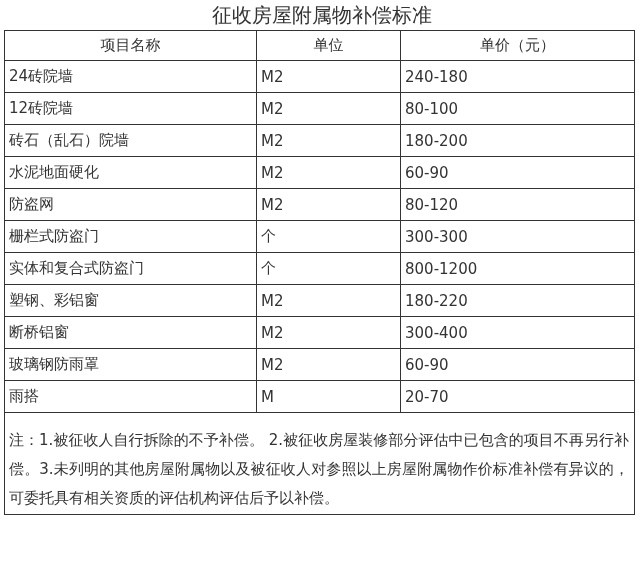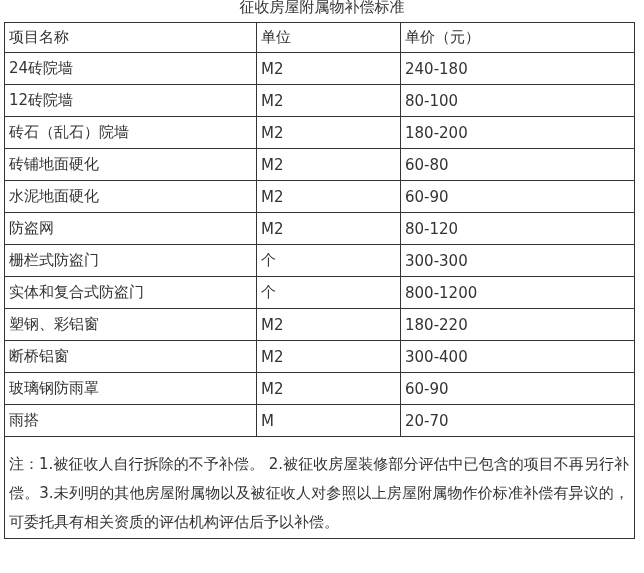--- a/index.html
+++ b/index.html
@@ -11,23 +11,23 @@
     width: 644px;
     height: 573px;
     background: #ffffff;
     font-family: "DejaVu Sans", "Liberation Sans", sans-serif;
     color: #333333;
     overflow: hidden;
     box-sizing: border-box;
   }
   .doc-title {
     text-align: center;
-    font-size: 15px;
+    font-size: 20px;
     line-height: 15px;
-    padding-top: 0;
+    padding-top: 8px;
     height: 15px;
     color: #333333;
     font-weight: normal;
   }
   table.comp-table {
     border-collapse: collapse;
     table-layout: fixed;
     margin: 7px 0 0 4px;
     width: 630px;
     font-size: 15px;
@@ -42,20 +42,21 @@
     text-align: left;
     vertical-align: middle;
     padding: 0 4px 0 4px;
     height: 31px;
     overflow: hidden;
     white-space: nowrap;
     box-sizing: content-box;
   }
   .comp-table tr.header-row th {
     height: 29px;
+    text-align: center;
   }
   .comp-table td.note-cell {
     white-space: normal;
     height: auto;
     line-height: 29px;
     padding: 13px 5px 1px 4px;
     text-align: justify;
   }
 </style>
 </head>
@@ -84,25 +85,20 @@
         </tr>
         <tr>
           <td>12砖院墙</td>
           <td>M2</td>
           <td>80-100</td>
         </tr>
         <tr>
           <td>砖石（乱石）院墙</td>
           <td>M2</td>
           <td>180-200</td>
-        </tr>
-        <tr>
-          <td>砖铺地面硬化</td>
-          <td>M2</td>
-          <td>60-80</td>
         </tr>
         <tr>
           <td>水泥地面硬化</td>
           <td>M2</td>
           <td>60-90</td>
         </tr>
         <tr>
           <td>防盗网</td>
           <td>M2</td>
           <td>80-120</td>

